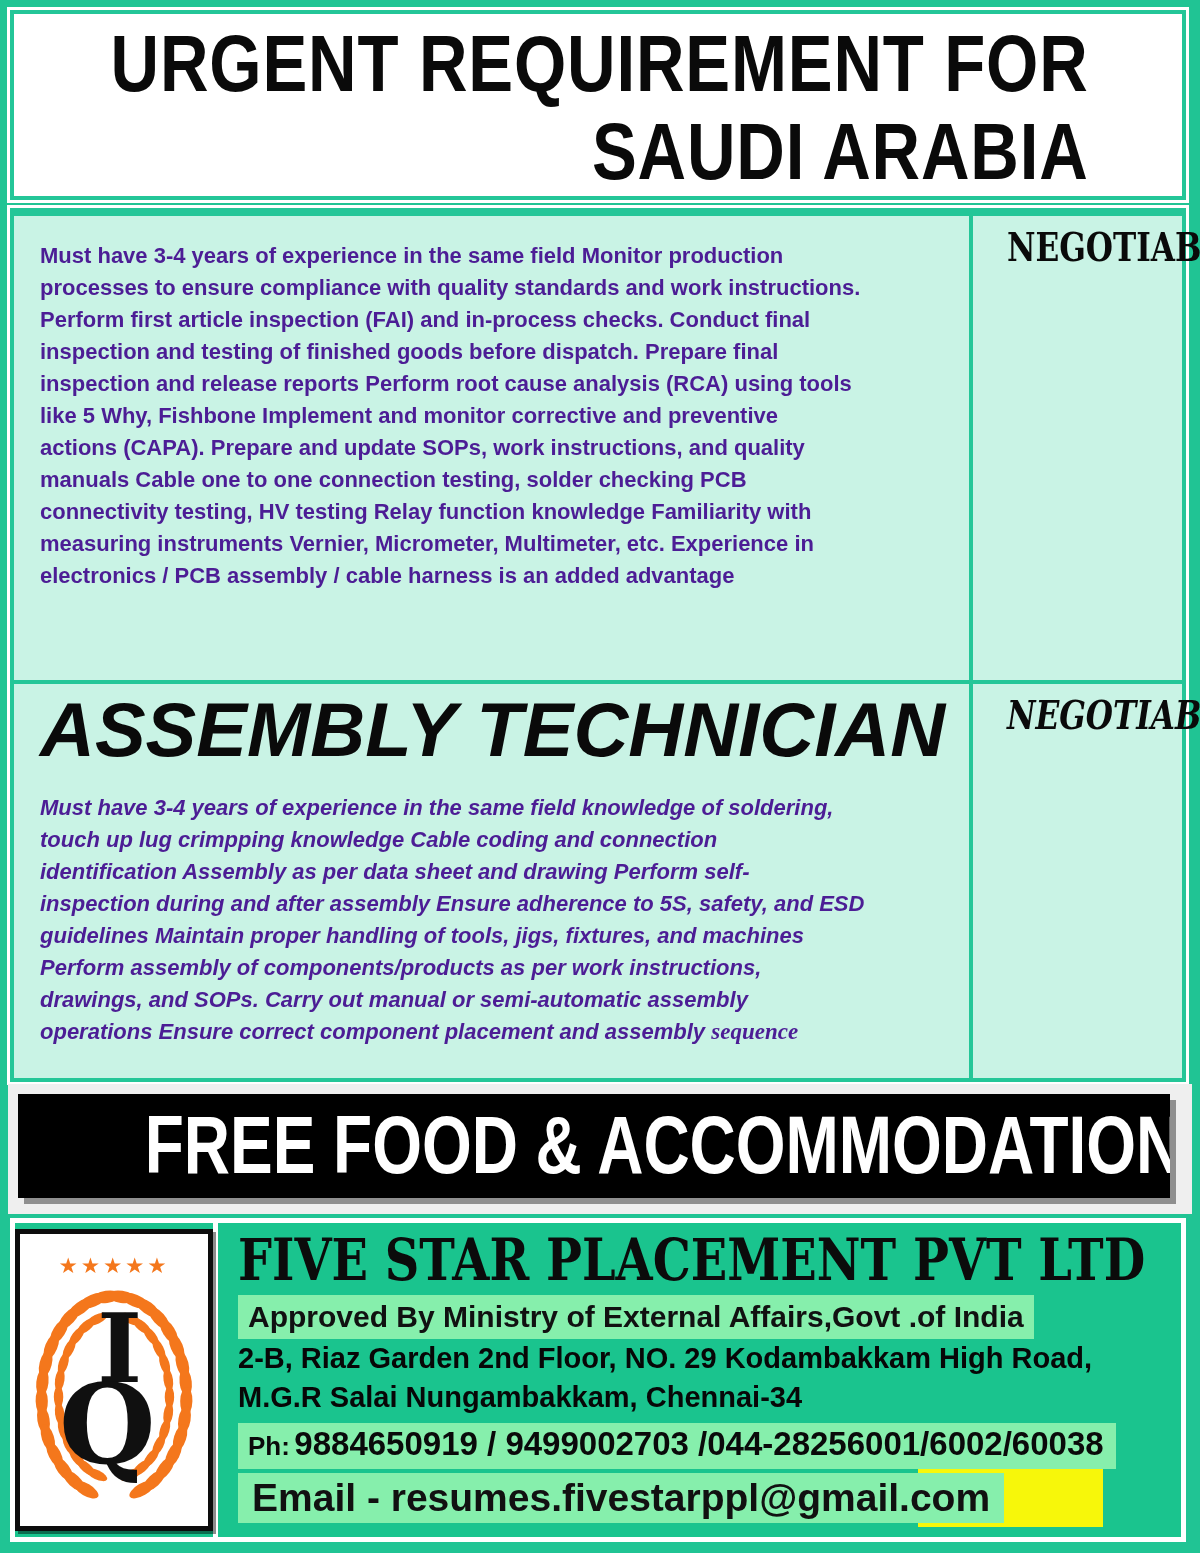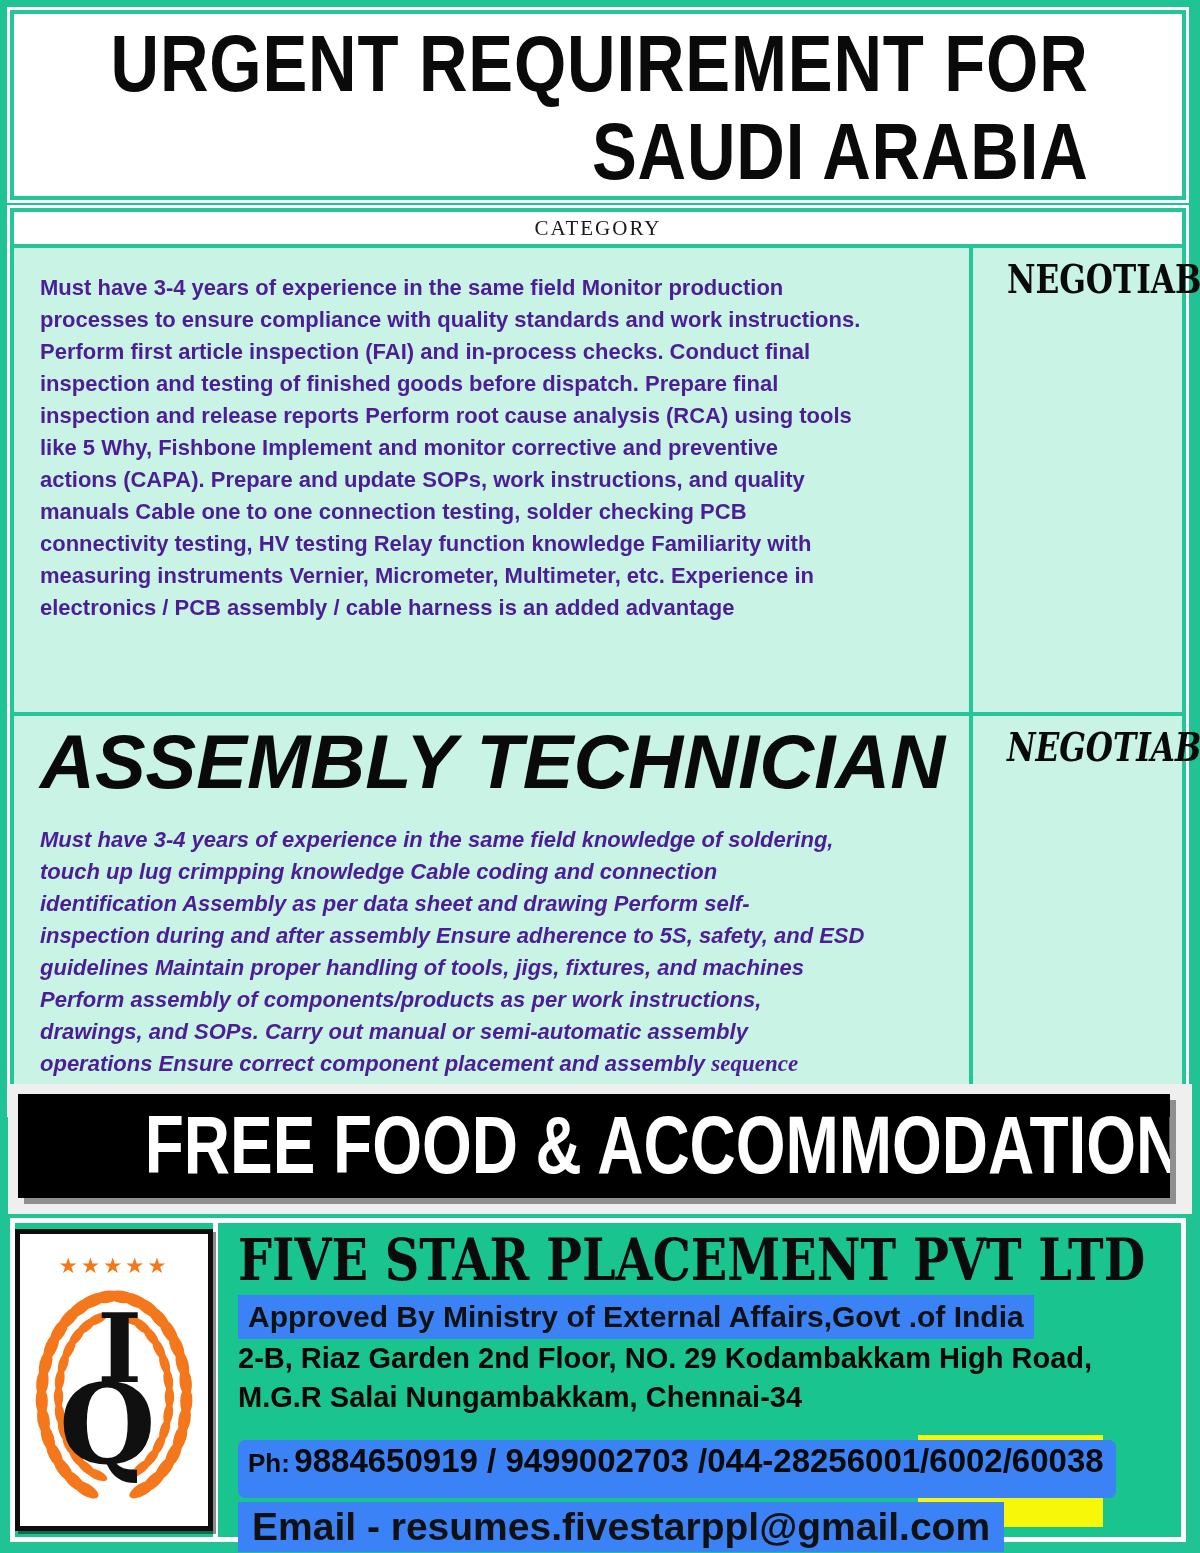--- a/index.html
+++ b/index.html
@@ -85,29 +85,29 @@
     width:188px;height:292px;background:#fff;border:5px solid #0d0d0d;
     box-shadow:3px 3px 0 rgba(0,0,0,.45);
   }
   .logo-box svg{width:100%;height:100%;display:block;}
   .footer-right{flex:1;position:relative;padding:6px 14px 6px 20px;}
   .company{
     font-family:"DejaVu Serif","Liberation Serif",serif;font-weight:bold;
     font-size:57px;line-height:62px;color:#0b0b0b;white-space:nowrap;
     display:inline-block;transform:scaleX(.84);transform-origin:left center;
   }
-  .hl{background:#3b82f6;}
+  .hl{background:#86efac;}
   .approved{
     display:inline-block;font-weight:bold;font-size:30px;line-height:44px;
     padding:0 10px;margin-top:4px;position:relative;z-index:1;
   }
   .addr{font-weight:bold;font-size:29px;line-height:39px;color:#070707;}
   .phone-line{
-    display:inline-block;padding:2px 12px 18px 10px;margin-top:23px;
-    position:relative;z-index:1;white-space:nowrap;border-radius:7px;
+    display:inline-block;padding:2px 12px 6px 10px;margin-top:6px;
+    position:relative;z-index:1;white-space:nowrap;
   }
   .phone-label{font-weight:bold;font-size:26px;color:#0a0a0a;}
   .phone-numbers{font-weight:bold;font-size:33px;color:#0a0a0a;}
   .email-line{
     display:inline-block;font-weight:bold;font-size:39px;line-height:50px;
     padding:0 14px;margin-top:4px;position:relative;z-index:1;
   }
   .yellow-step{
     position:absolute;left:700px;top:212px;width:185px;height:92px;
     background:#f7f70a;z-index:0;
@@ -116,21 +116,20 @@
 </head>
 <body>
 
 <div class="title-box">
   <span class="title-text">URGENT REQUIREMENT FOR
 SAUDI ARABIA</span>
 </div>
 
 <div class="jobs-table">
   <div class="thead">
-    <div class="th cat">CATEGORY</div>
   </div>
 
   <div class="job-row first">
     <div class="job-main">
       <p class="job-desc"><span>Must have 3-4 years of experience in the same field Monitor production
 processes to ensure compliance with quality standards and work instructions.
 Perform first article inspection (FAI) and in-process checks. Conduct final
 inspection and testing of finished goods before dispatch. Prepare final
 inspection and release reports Perform root cause analysis (RCA) using tools
 like 5 Why, Fishbone Implement and monitor corrective and preventive

